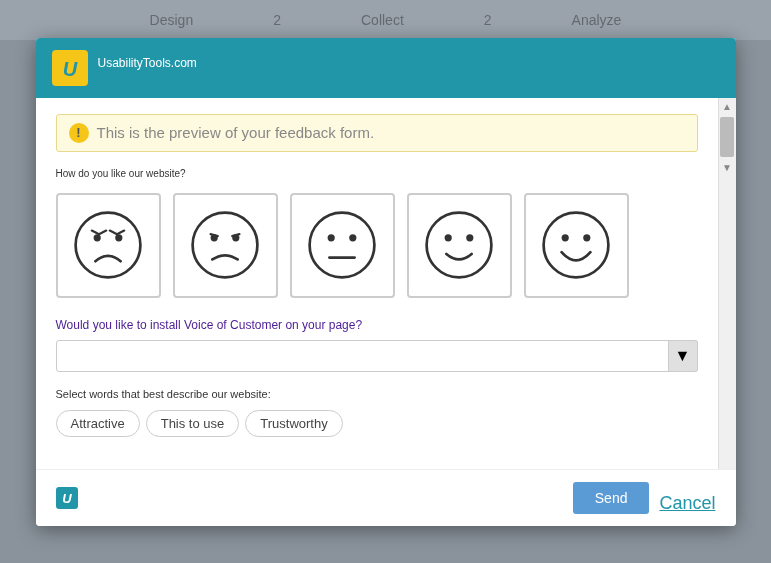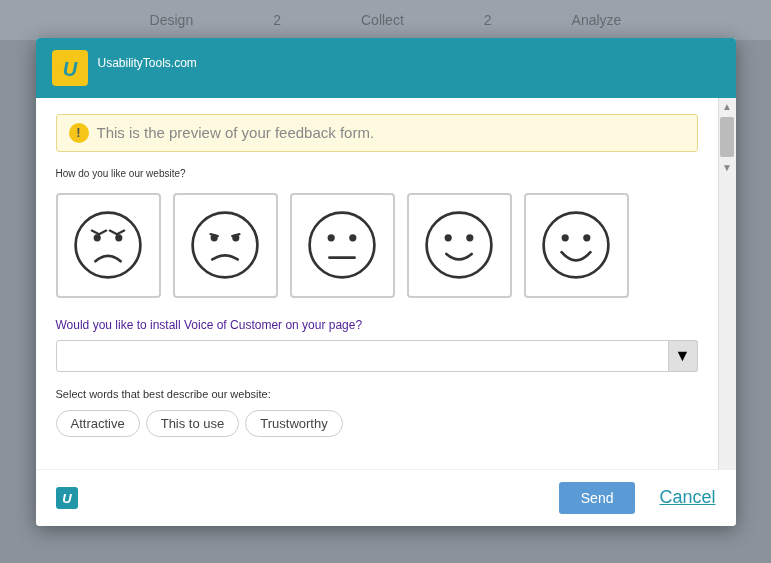--- a/index.html
+++ b/index.html
@@ -274,22 +274,22 @@
       display: flex;
       align-items: center;
       justify-content: center;
       font-size: 12px;
       color: white;
       font-weight: bold;
       font-style: italic;
     }
     .footer-buttons {
       display: flex;
-      gap: 24px;
-      align-items: center;
+      gap: 10px;
+      align-items: flex-end;
     }
     .btn-send {
       background: #5b9bd5;
       color: white;
       border: none;
       padding: 8px 22px;
       border-radius: 3px;
       font-size: 14px;
       cursor: pointer;
     }

